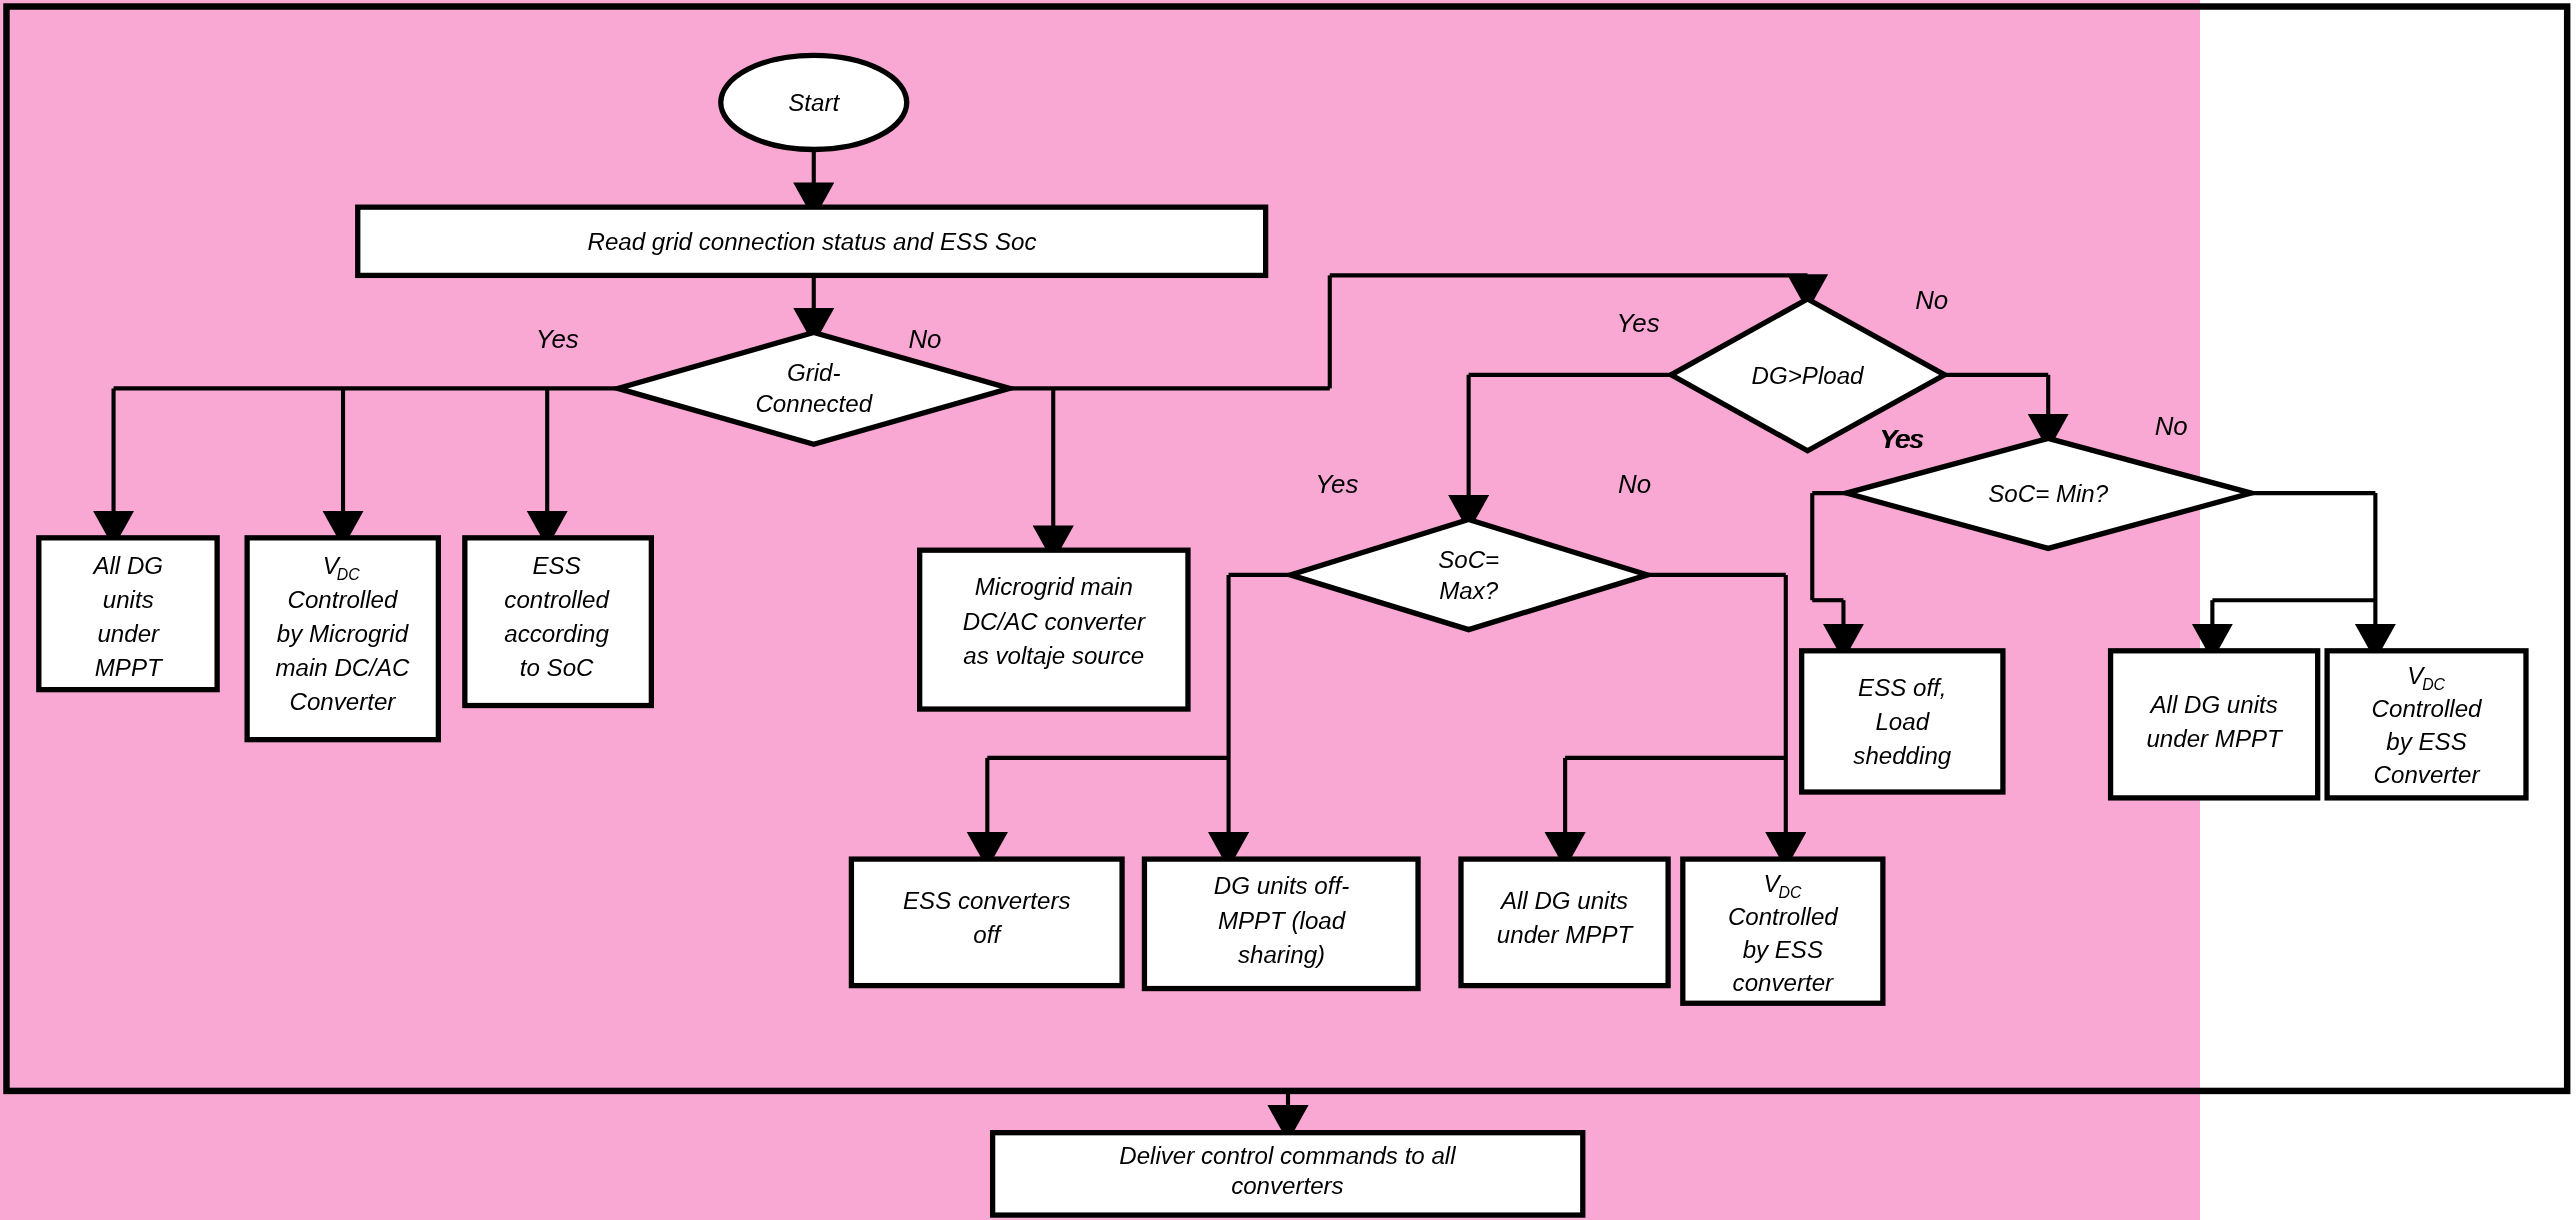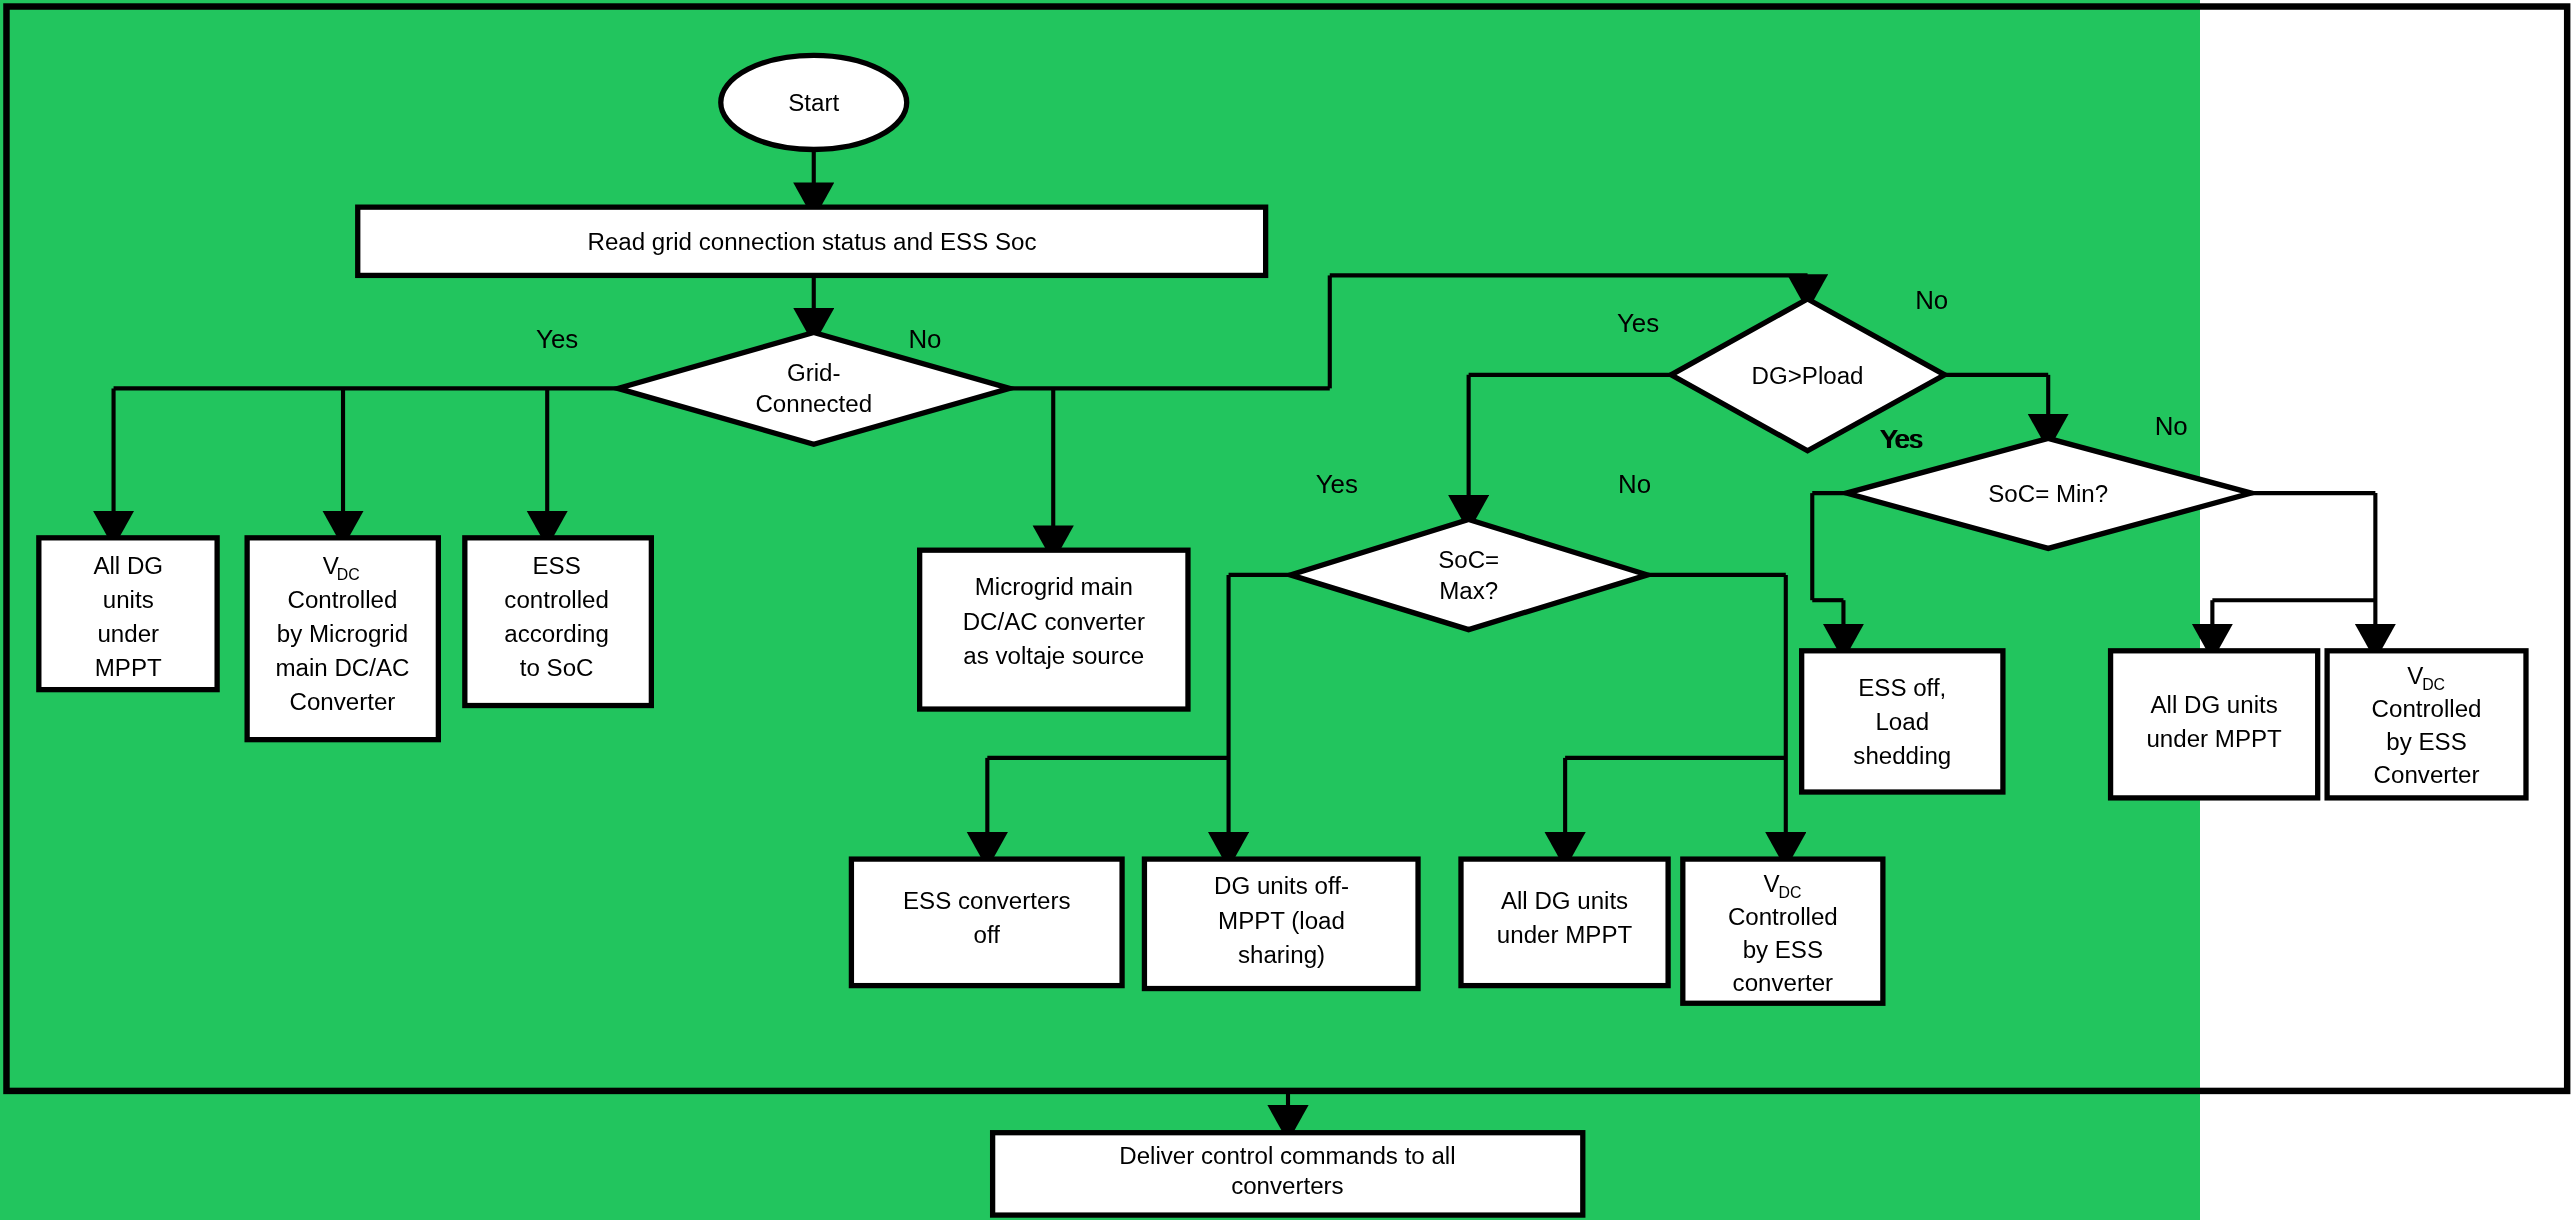--- a/index.html
+++ b/index.html
@@ -4,22 +4,23 @@
 <style>
   html, body {
     margin: 0;
     padding: 0;
     background: #ffffff;
   }
   #canvas {
     position: relative;
     width: 2200px;
     height: 1221px;
-    background: #22c55e;
+    background: #f9a8d4;
     font-family: "Liberation Sans", sans-serif;
+    font-style: italic;
   }
   svg.flow {
     position: absolute;
     left: 0;
     top: 0;
     width: 2576px;
     height: 1221px;
   }
   .stroke-box   { stroke: #000000; stroke-width: 9; fill: #ffffff; }
   .stroke-line  { stroke: #000000; stroke-width: 7; fill: none; }

